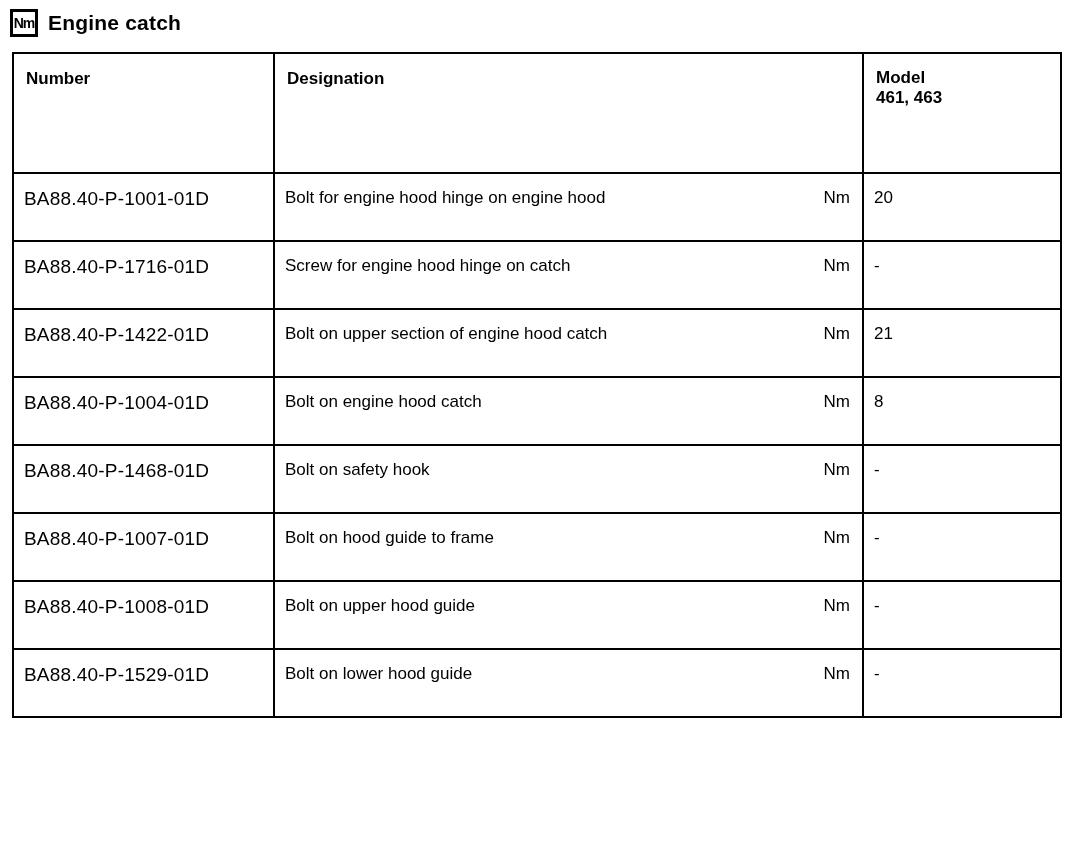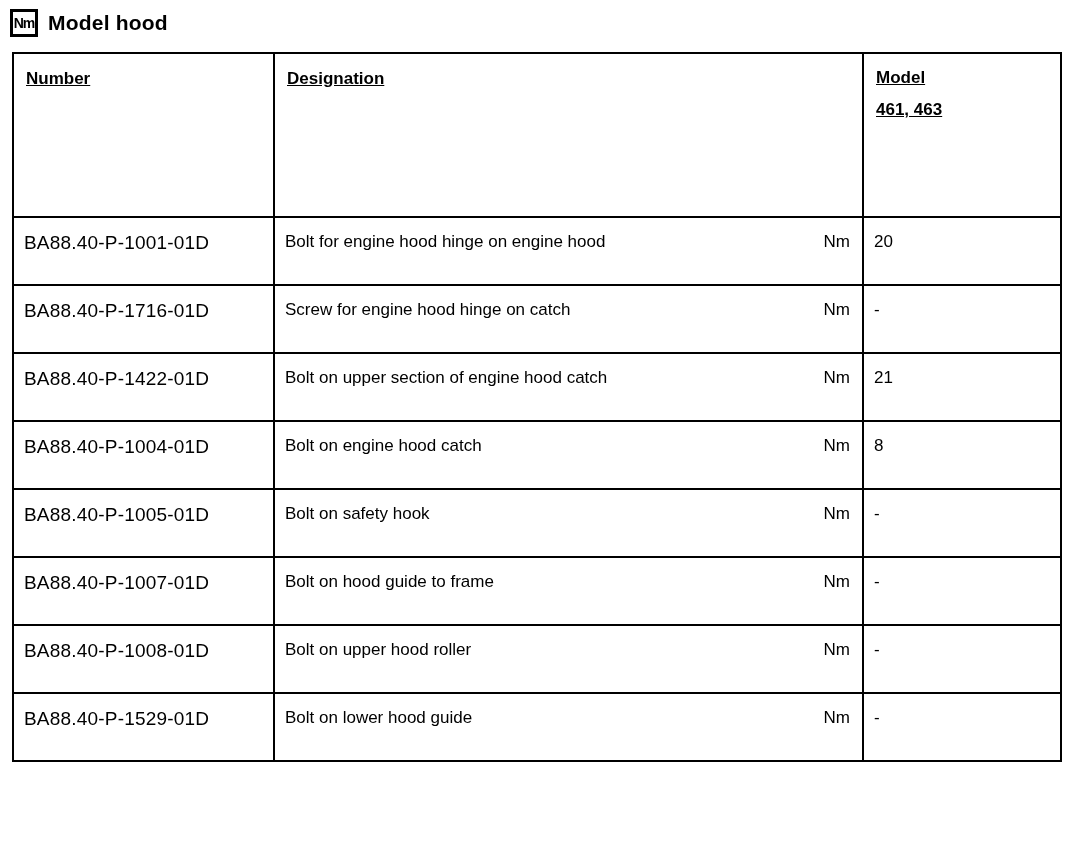--- a/index.html
+++ b/index.html
@@ -55,28 +55,27 @@
   table.spec-table col.c-designation { width: 589px; }
   table.spec-table col.c-model       { width: 198px; }
   table.spec-table th,
   table.spec-table td {
     border: 2px solid #000000;
     vertical-align: top;
     text-align: left;
     background: #ffffff;
   }
   table.spec-table th {
-    height: 164px;
+    height: 120px;
     padding: 15px 12px 0 12px;
     font-size: 17px;
     font-weight: bold;
-    text-decoration: underline;
   }
   th .model-line { line-height: 1.0; }
-  th .model-line + .model-line { margin-top: 15px; }
+  th .model-line + .model-line { margin-top: 3px; }
   table.spec-table td {
     height: 68px;
     padding: 14px 12px 0 10px;
   }
   td.cell-number {
     font-size: 19px;
     letter-spacing: 0.2px;
     padding-top: 17px;
   }
   td.cell-designation {
@@ -96,21 +95,21 @@
     margin-left: 8px;
   }
 </style>
 </head>
 <body>
 
 <div class="page">
 
   <div class="title-row">
     <span class="nm-icon">Nm</span>
-    <span class="page-title">Model hood</span>
+    <span class="page-title">Engine catch</span>
   </div>
 
   <table class="spec-table">
     <colgroup>
       <col class="c-number">
       <col class="c-designation">
       <col class="c-model">
     </colgroup>
     <thead>
       <tr>
@@ -162,21 +161,21 @@
         <td class="cell-designation">
           <div class="desig-flex">
             <span class="desig-text">Bolt on engine hood catch</span>
             <span class="desig-unit">Nm</span>
           </div>
         </td>
         <td class="cell-value">8</td>
       </tr>
 
       <tr>
-        <td class="cell-number">BA88.40-P-1005-01D</td>
+        <td class="cell-number">BA88.40-P-1468-01D</td>
         <td class="cell-designation">
           <div class="desig-flex">
             <span class="desig-text">Bolt on safety hook</span>
             <span class="desig-unit">Nm</span>
           </div>
         </td>
         <td class="cell-value">-</td>
       </tr>
 
 
@@ -188,21 +187,21 @@
             <span class="desig-unit">Nm</span>
           </div>
         </td>
         <td class="cell-value">-</td>
       </tr>
 
       <tr>
         <td class="cell-number">BA88.40-P-1008-01D</td>
         <td class="cell-designation">
           <div class="desig-flex">
-            <span class="desig-text">Bolt on upper hood roller</span>
+            <span class="desig-text">Bolt on upper hood guide</span>
             <span class="desig-unit">Nm</span>
           </div>
         </td>
         <td class="cell-value">-</td>
       </tr>
 
       <tr>
         <td class="cell-number">BA88.40-P-1529-01D</td>
         <td class="cell-designation">
           <div class="desig-flex">

